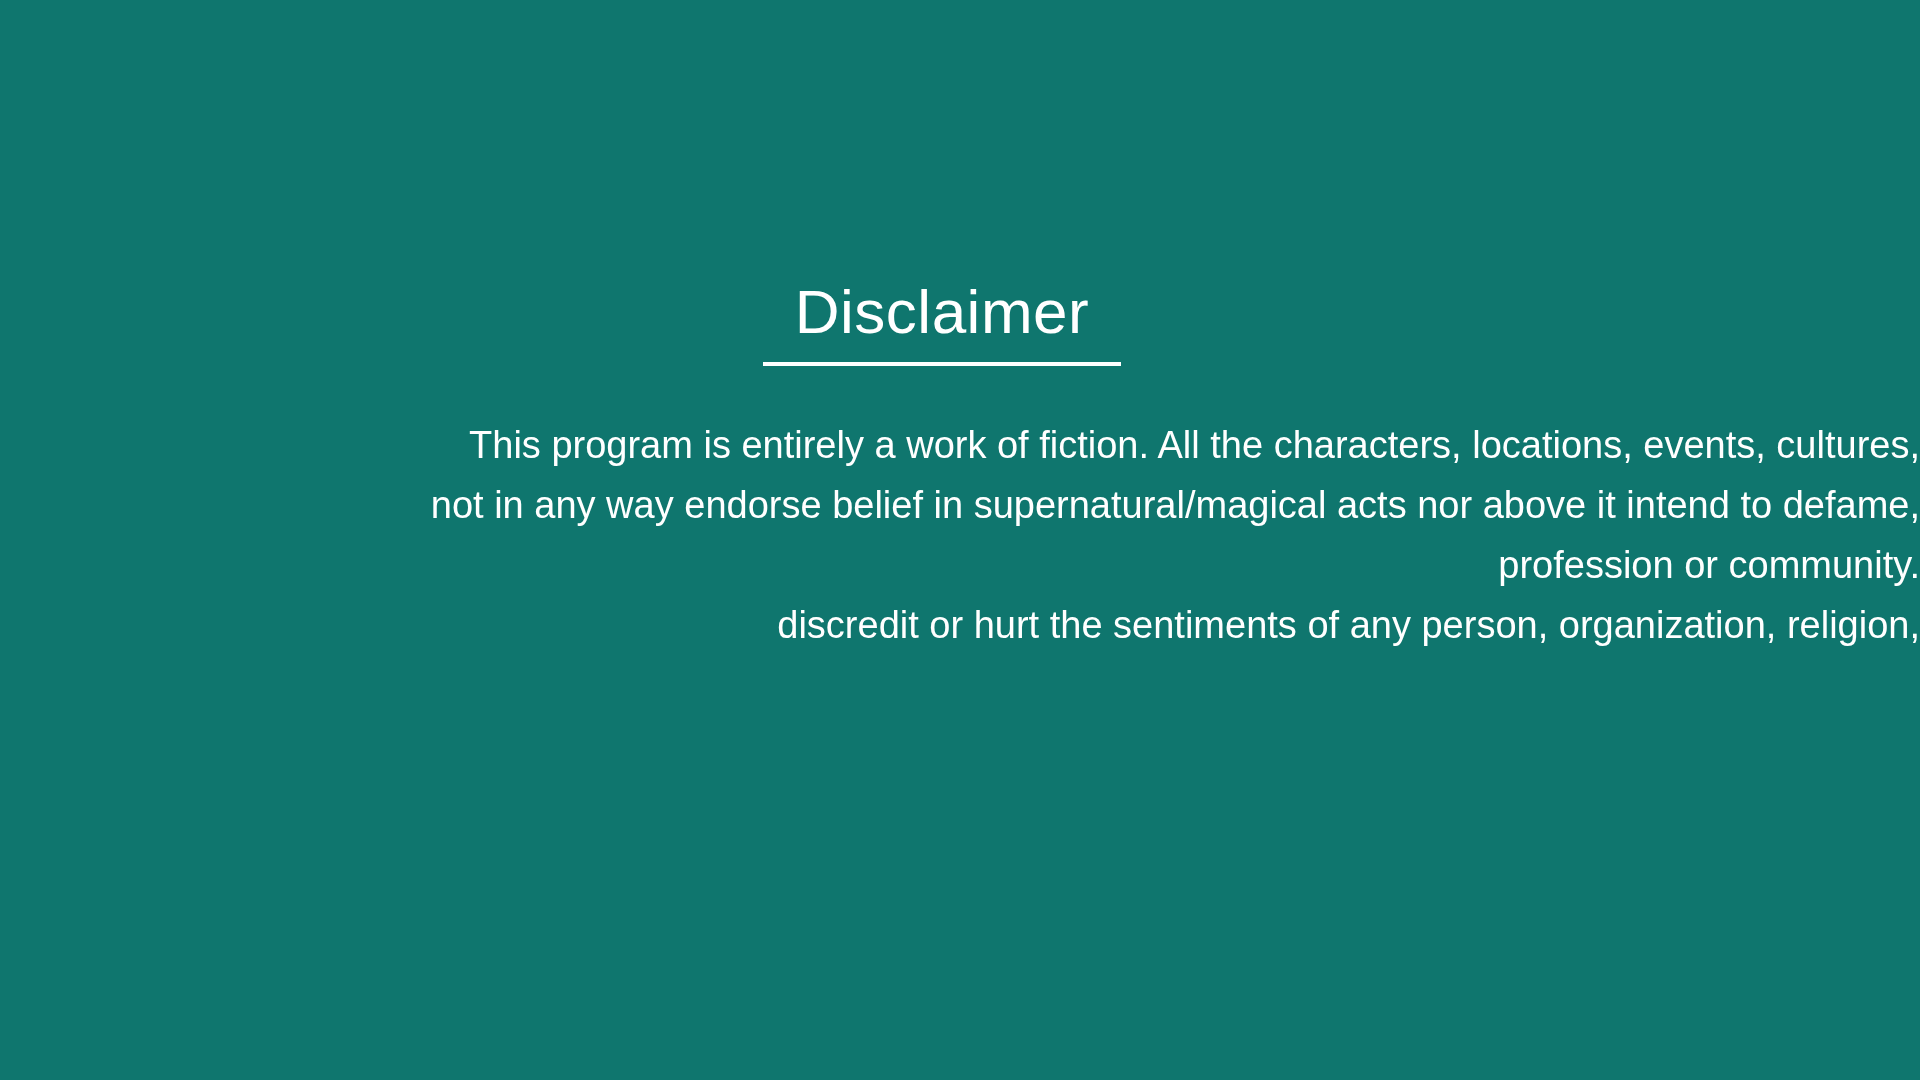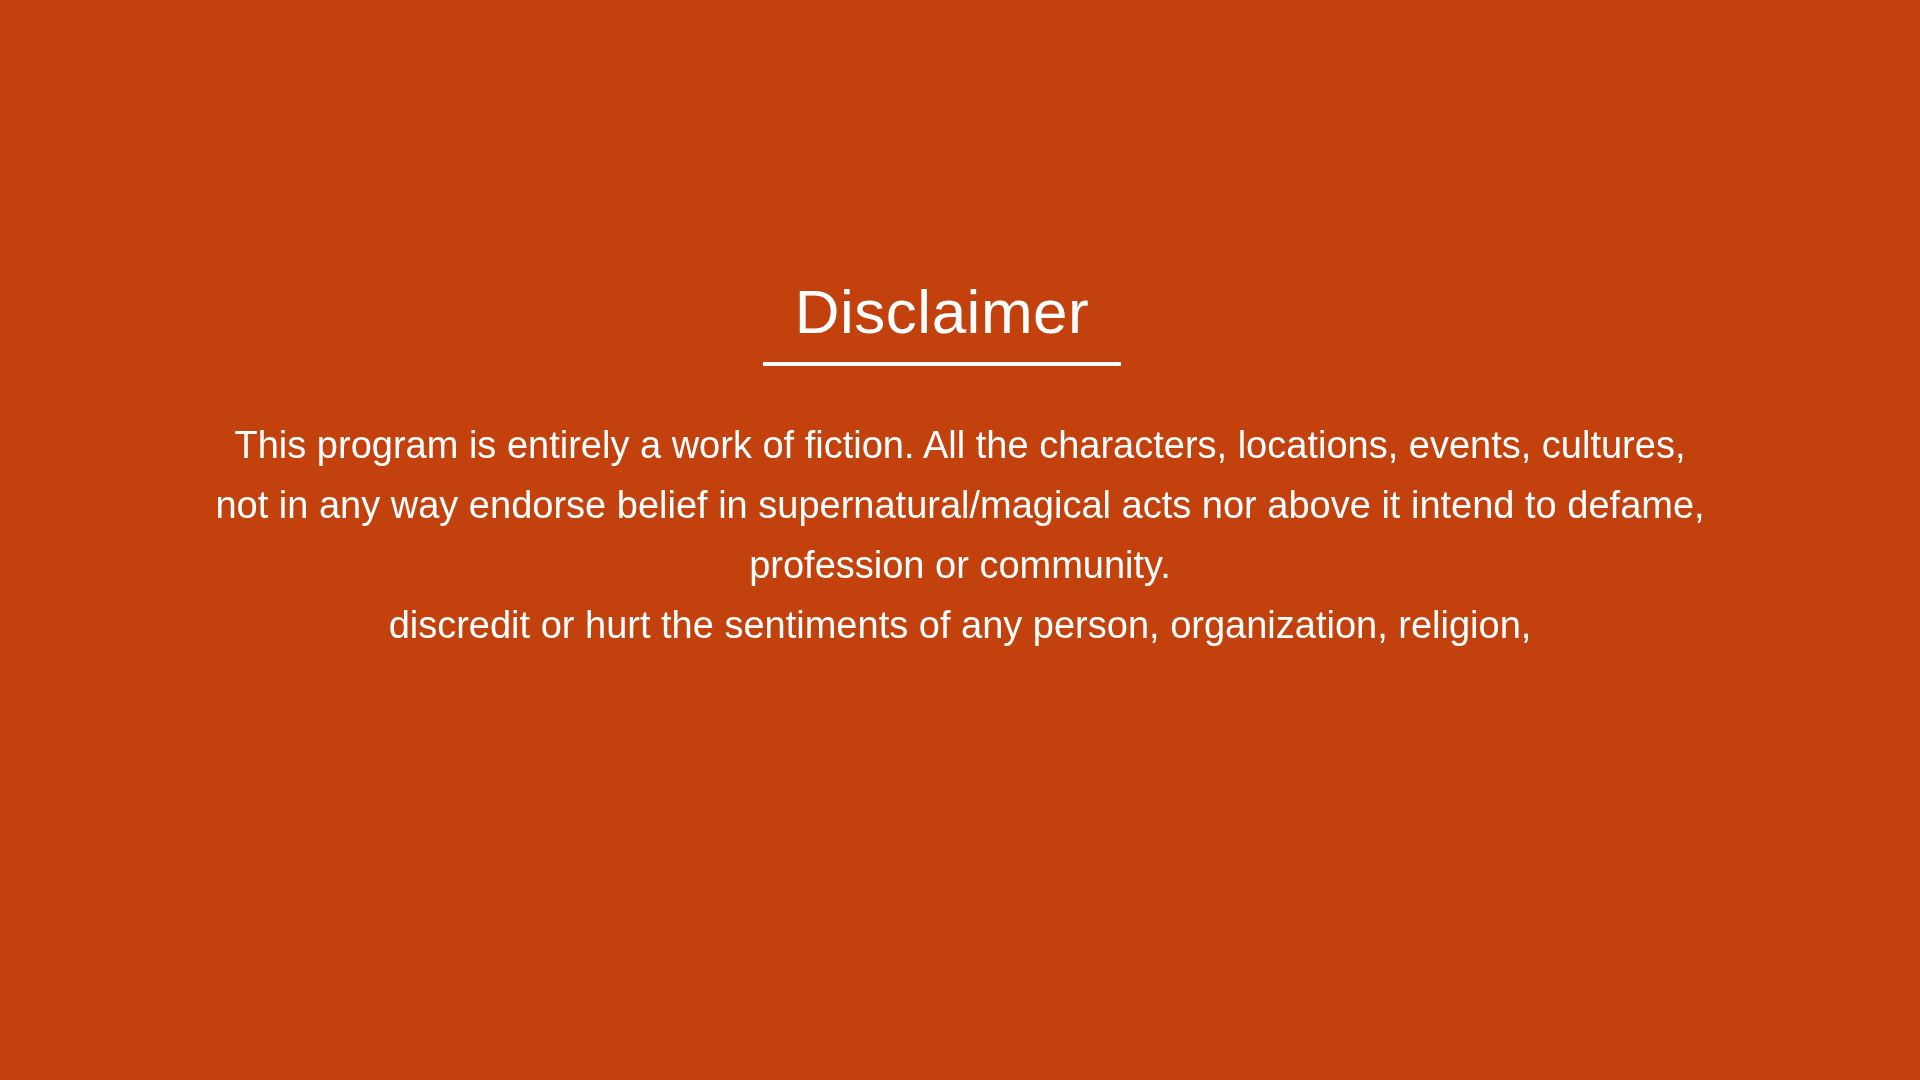--- a/index.html
+++ b/index.html
@@ -4,21 +4,21 @@
 <style>
   html, body {
     margin: 0;
     padding: 0;
     background: #000000;
   }
   .slide {
     position: relative;
     width: 1920px;
     height: 1080px;
-    background: #c2410c;
+    background: #0f766e;
     overflow: hidden;
     font-family: "Liberation Sans", "DejaVu Sans", sans-serif;
     color: #ffffff;
   }
   .title-wrap {
     position: absolute;
     top: 278px;
     left: 0;
     width: 100%;
     text-align: center;
@@ -45,20 +45,21 @@
     left: 0;
     width: 100%;
     text-align: center;
     font-size: 38px;
     font-weight: 400;
     line-height: 60px;
     color: #ffffff;
   }
   .body-line {
     white-space: nowrap;
+    text-align: right;
   }
 </style>
 </head>
 <body>
 
 <div class="slide">
 
   <div class="title-wrap">
     <span class="title">Disclaimer</span>
     <div class="title-underline"></div>

